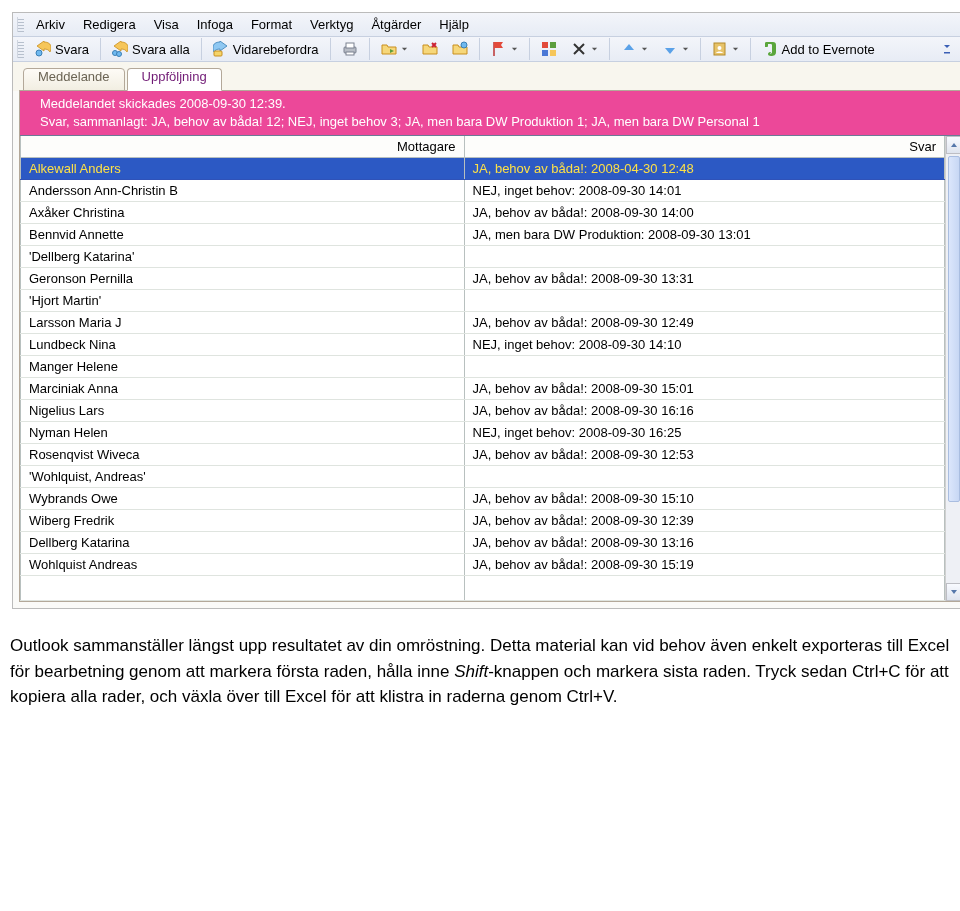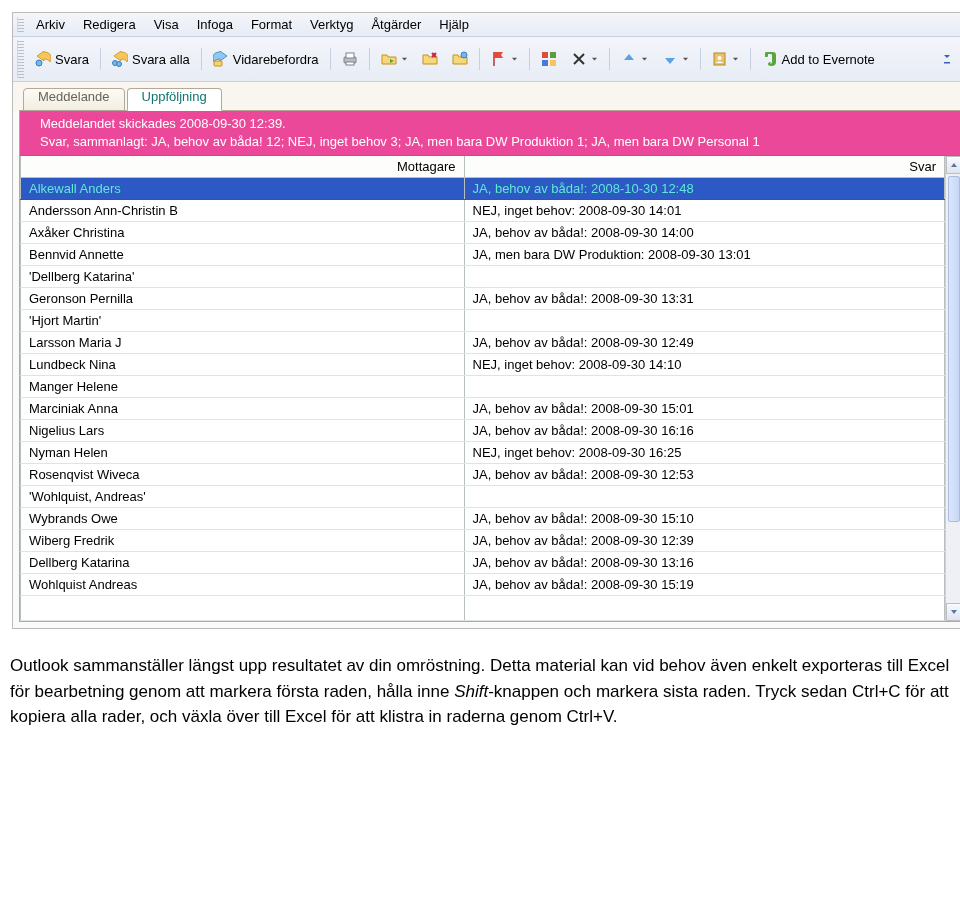--- a/index.html
+++ b/index.html
@@ -1,41 +1,41 @@
 <!DOCTYPE html>
 <html><head>
 <meta charset="utf-8">
 <style>
 body{margin:0;font-family:Arial,Helvetica,sans-serif;font-size:13px;background:#fff;color:#000}
 .app-window{border:1px solid #bbb;width:956px;margin:12px;background:#fafaf8}
 .menubar{display:flex;gap:2px;padding:2px 4px;background:linear-gradient(#f3f5fa,#e7ecf5);border-bottom:1px solid #c7d0e0;font-size:13px}
 .menubar .menu-item{padding:2px 8px;cursor:default}
 .grip{width:6px;background:repeating-linear-gradient(0deg,#b7c0cd 0 1px,transparent 1px 3px);align-self:stretch;margin:2px 2px 2px 0;border-left:1px solid #d0d6e0}
 .toolbar{display:flex;align-items:center;gap:4px;padding:1px 4px;background:linear-gradient(#f3f5fa,#e7ecf5);border-bottom:1px solid #c7d0e0;font-size:13px;flex-wrap:nowrap}
-.tbtn{display:flex;align-items:center;gap:4px;padding:12px 4px;border:1px solid transparent;border-radius:3px;cursor:default}
+.tbtn{display:flex;align-items:center;gap:4px;padding:2px 4px;border:1px solid transparent;border-radius:3px;cursor:default}
 .tbtn .ico{width:16px;height:16px;display:block}
 .sep{width:1px;height:22px;background:#c7d0e0;margin:0 2px}
 .dropdown-arrow{width:7px;height:7px}
 .dropdown-arrow svg{display:block}
 .tabs{display:flex;padding:6px 6px 0 10px;background:#f8f6ee}
 .tab{padding:0 14px 6px;border:1px solid #b3a899;font-size:13px;background:linear-gradient(#fdfbf6,#f2eee2);border-top-left-radius:4px;border-top-right-radius:4px;margin-right:2px;position:relative;cursor:default;color:#6b6454}
-.tab.active{background:#fff;border-bottom:1px solid #fff;color:#0f766e;z-index:2}
+.tab.active{background:#fff;border-bottom:1px solid #fff;color:#701a75;z-index:2}
 .tab-panel{border:1px solid #b3a899;background:#fff;margin:0 6px 6px 6px;margin-top:-1px;padding:0}
 .info-banner{background:#ec4899;color:#fff;padding:4px 20px;font-size:13px;line-height:1.4;border-bottom:1px solid #6b7a96}
 .table-wrap{display:flex}
 .table-scroll{flex:1;overflow:hidden}
 .table-wrap table{width:100%;border-collapse:collapse;font-size:13px}
 .table-wrap th{text-align:right;font-weight:normal;padding:3px 8px;border:1px solid #b8c0bf;border-top:none;background:#fdfdfb}
 .table-wrap td{padding:3px 8px;border-left:1px solid #b8c0bf;border-right:1px solid #b8c0bf;border-bottom:1px solid #dfe4df}
 tr.selected td{background:#2f5bb7;background:#3b5fcd;background:#3960d0;color:#fff;border-bottom:1px solid #2f52b8}
 tr.selected td{background:#3156c9}
 tr.selected td{background:#3a63d6}
 tr.selected td{background:#2e5bd1}
 tr.selected{background:#315ec7}
-tr.selected td{background:#2e5abf;color:#5eead4}
+tr.selected td{background:#2e5abf;color:#fde047}
 tr.selected td{background:#3461d3}
 tr.selected td{background:#2c59c4}
 .col-mottagare{width:48%}
 .scrollbar{width:16px;background:linear-gradient(90deg,#f5f5f5,#e4e6eb);border-left:1px solid #d0d0d0;display:flex;flex-direction:column}
 .sb-btn{height:16px;border:1px solid #bdbec4;background:linear-gradient(#f8faff,#dfe4ee);display:flex;align-items:center;justify-content:center}
 .sb-btn svg{width:8px;height:8px}
 .sb-track{flex:1;background:#eef0f5}
 .sb-thumb{height:80%;margin:2px;background:linear-gradient(90deg,#dbe6fb,#c7d7f4);border:1px solid #a9bde0;border-radius:2px}
 .blank-row td{height:18px}
 .caption{padding:12px 10px 16px;font-family:Arial,Helvetica,sans-serif;font-size:17px;line-height:1.5;color:#000}
@@ -236,21 +236,21 @@
         <table>
           <thead>
             <tr>
               <th class="col-mottagare">Mottagare</th>
               <th>Svar</th>
             </tr>
           </thead>
           <tbody id="rows">
               <tr class="selected">
                 <td>Alkewall Anders</td>
-                <td>JA, behov av båda!: 2008-10-30 12:48</td>
+                <td>JA, behov av båda!: 2008-04-30 12:48</td>
               </tr>
               <tr>
                 <td>Andersson Ann-Christin B</td>
                 <td>NEJ, inget behov: 2008-09-30 14:01</td>
               </tr>
               <tr>
                 <td>Axåker Christina</td>
                 <td>JA, behov av båda!: 2008-09-30 14:00</td>
               </tr>
               <tr>

